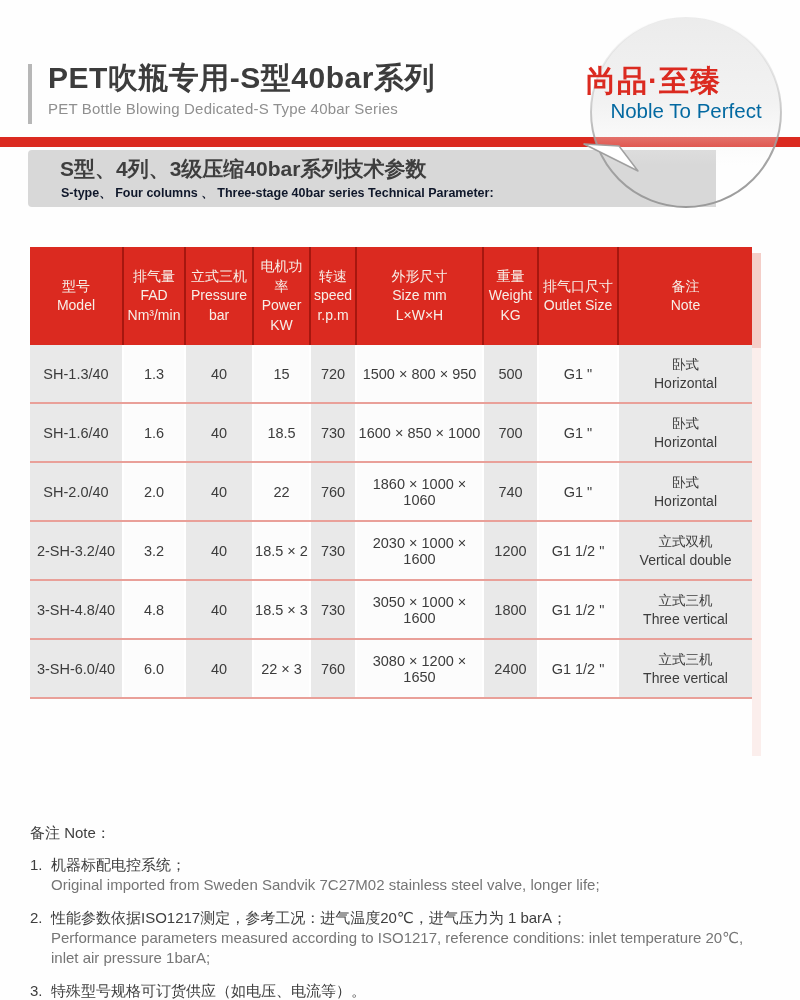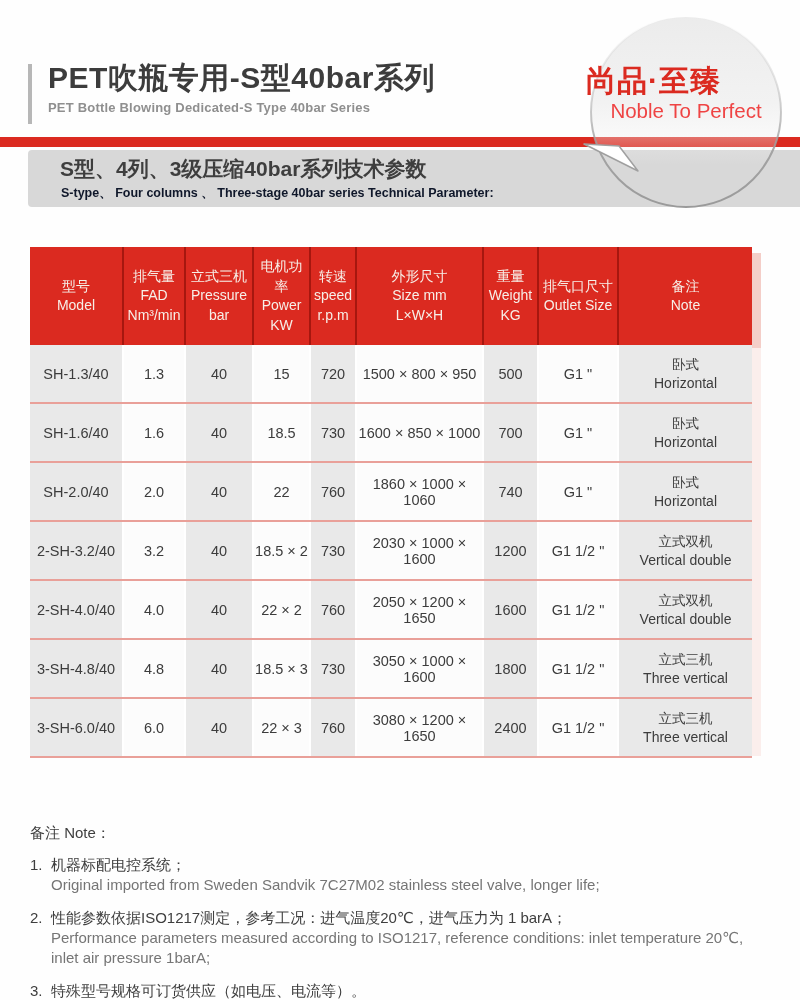--- a/index.html
+++ b/index.html
@@ -12,33 +12,33 @@
     --ink:#3c3c3c;
   }
   html,body{margin:0;padding:0;background:#ffffff;}
   body{font-family:"Liberation Sans","DejaVu Sans",sans-serif;}
   .page{position:relative;width:800px;height:1000px;background:#fefefe;overflow:hidden;}
   .abs{position:absolute;}
 
   
   .title-rule{left:28px;top:64px;width:4px;height:60px;background:#b7b7b7;}
   .page-title{left:48px;top:58px;font-size:30px;font-weight:700;color:var(--ink);letter-spacing:0.5px;white-space:nowrap;}
-  .page-subtitle{left:48px;top:100px;font-size:13px;font-weight:700;color:#8f8f8f;letter-spacing:0.2px;white-space:nowrap;}
+  .page-subtitle{left:48px;top:100px;font-size:15px;font-weight:400;color:#8f8f8f;letter-spacing:0.2px;white-space:nowrap;}
 
   .red-line{left:0;top:137px;width:800px;height:10px;background:var(--red);}
 
-  .section-banner{left:28px;top:150px;width:772px;height:57px;background:var(--banner);border-radius:4px 0 0 4px;}
+  .section-banner{left:28px;top:150px;width:688px;height:57px;background:var(--banner);border-radius:4px 0 0 4px;}
   .section-title{position:absolute;left:32px;top:5px;font-size:21px;font-weight:700;color:#3e3e3e;white-space:nowrap;}
   .section-subtitle{position:absolute;left:33px;top:35px;font-size:12.5px;font-weight:700;color:#0f172a;white-space:nowrap;}
 
   
   .bubble{left:580px;top:12px;width:220px;height:205px;}
   .bubble svg{position:absolute;left:0;top:0;}
   .bubble-cn{position:absolute;left:6px;top:49px;width:200px;font-size:30px;font-weight:700;color:var(--red);letter-spacing:1px;white-space:nowrap;}
-  .bubble-en{position:absolute;left:6px;top:87px;width:200px;text-align:center;font-size:20.5px;font-weight:400;color:#ef4444;white-space:nowrap;}
+  .bubble-en{position:absolute;left:6px;top:87px;width:200px;text-align:center;font-size:20.5px;font-weight:400;color:#0369a1;white-space:nowrap;}
 
   
   .hdr-shadow1{left:752px;top:253px;width:9px;height:95px;background:#f4cec8;}
   .hdr-shadow2{left:752px;top:348px;width:9px;height:408px;background:#fbeeec;}
   table.spec{position:absolute;left:30px;top:247px;width:722px;border-collapse:collapse;table-layout:fixed;}
   table.spec th{background:var(--red);color:#f7efe8;font-weight:400;height:98px;vertical-align:middle;border-left:2px solid var(--red-sep);padding:0;}
   table.spec th:first-child{border-left:none;}
   table.spec th .hl{font-size:14px;line-height:19.5px;text-align:center;}
   table.spec td{height:57px;text-align:center;vertical-align:middle;font-size:14.5px;color:var(--ink);background:var(--cell-light);border-left:2px solid #ffffff;border-bottom:2px solid var(--row-sep);padding:0;}
   table.spec td:first-child{border-left:none;}
@@ -198,34 +198,20 @@
           </td>
         </tr>
         <tr>
           <td class="shade">2-SH-3.2/40</td>
           <td>3.2</td>
           <td class="shade">40</td>
           <td>18.5 × 2</td>
           <td class="shade">730</td>
           <td>2030 × 1000 × 1600</td>
           <td class="shade">1200</td>
-          <td>G1 1/2 "</td>
-          <td class="shade">
-            <div class="note-cn">立式双机</div>
-            <div class="note-en">Vertical double</div>
-          </td>
-        </tr>
-        <tr>
-          <td class="shade">2-SH-4.0/40</td>
-          <td>4.0</td>
-          <td class="shade">40</td>
-          <td>22 × 2</td>
-          <td class="shade">760</td>
-          <td>2050 × 1200 × 1650</td>
-          <td class="shade">1600</td>
           <td>G1 1/2 "</td>
           <td class="shade">
             <div class="note-cn">立式双机</div>
             <div class="note-en">Vertical double</div>
           </td>
         </tr>
         <tr>
           <td class="shade">3-SH-4.8/40</td>
           <td>4.8</td>
           <td class="shade">40</td>

